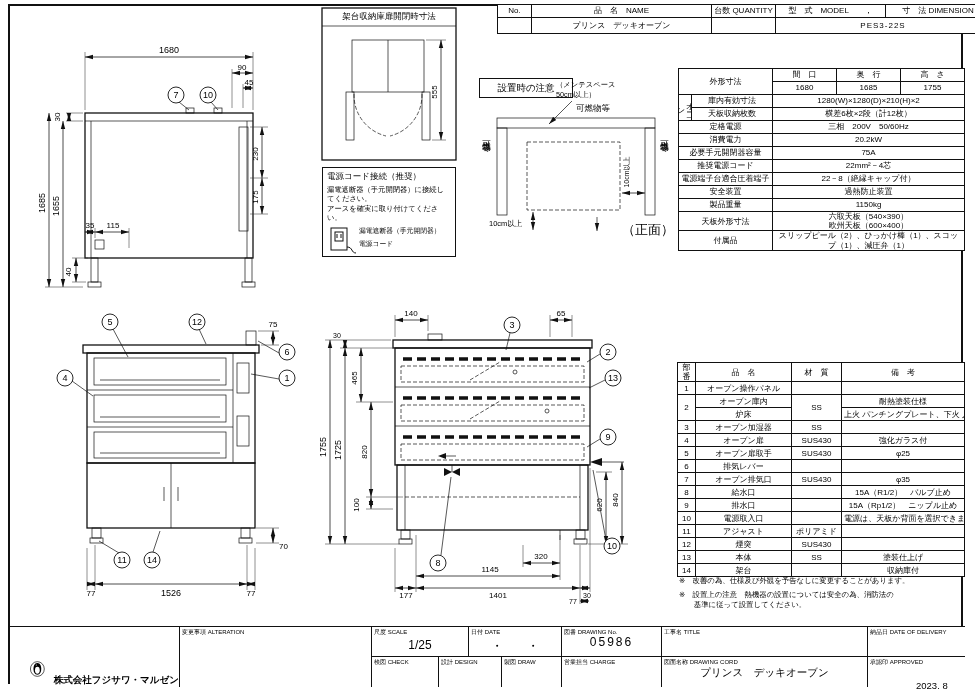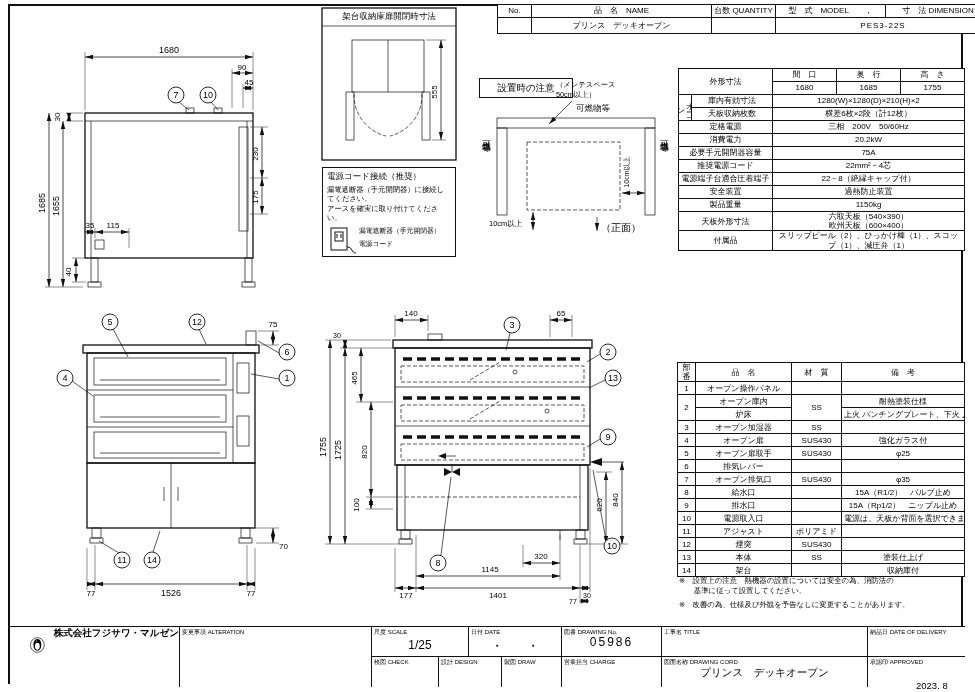--- a/index.html
+++ b/index.html
@@ -39,21 +39,21 @@
   .note{font-size:7.4px;line-height:1.35;white-space:pre-line;margin-bottom:4px}
   #tblock{position:absolute;left:10px;top:626px;width:955px;height:60px;border-top:1.8px solid #111;
         box-sizing:border-box;background:#fff}
   .tb-cell{position:absolute;box-sizing:border-box;border-right:0.9px solid #111}
   .bB{border-bottom:0.9px solid #111}
   .noR{border-right:none}
   .tb-lab{position:absolute;left:2px;top:1px;font-size:6px;white-space:nowrap}
   .tb-val{position:absolute;left:0;right:0;top:11px;text-align:center;font-size:12px}
   .tb-val.big{top:8px;font-size:12px;letter-spacing:2px}
   .tb-val.name{top:9px;font-size:10.5px}
-  .tb-logo-inner{display:flex;align-items:flex-start;gap:9px;padding-left:20px;height:100%}
+  .tb-logo-inner{display:flex;align-items:flex-end;gap:9px;padding-left:20px;height:100%}
   .tb-company{font-size:9.5px;font-weight:bold;white-space:nowrap}
   #issue-date{position:absolute;left:916px;top:680px;font-size:9.5px}
 </style>
 </head>
 <body>
 
 <div class="page">
 <div id="sheet-border"></div>
 
 <svg id="draw" width="975" height="692" viewBox="0 0 975 692">
@@ -358,21 +358,21 @@
   </div>
 </div>
 
 <div class="abs box2" style="left:479px;top:78px;width:94px;height:20px;line-height:18px;text-align:center;font-size:9.5px">設置時の注意</div>
 <div class="abs preline" style="left:556px;top:80px;width:96px;font-size:7.3px;line-height:1.35">（メンテスペース
 50cm以上）</div>
 <div class="abs" style="left:576px;top:103px;font-size:8.5px">可燃物等</div>
 <div class="abs vtext" style="left:481px;top:134px">可燃物等</div>
 <div class="abs vtext" style="left:659px;top:134px">可燃物等</div>
 <div class="abs" style="left:489px;top:219px;font-size:7.5px">10cm以上</div>
-<div class="abs" style="left:601px;top:221px;font-size:10px">（正面）</div>
+<div class="abs" style="left:622px;top:221px;font-size:13px">（正面）</div>
 
 <table class="t" style="left:497px;top:4px;width:494px">
   <colgroup>
         <col style="width:34px">
         <col style="width:180px">
         <col style="width:64px">
         <col style="width:110px">
         <col>
       </colgroup>
   <tbody>
@@ -560,23 +560,23 @@
   <tr>
     <td>14</td>
     <td class="leftal nowrap">架台</td>
     <td></td>
     <td class="leftal">収納庫付</td>
   </tr>
 </tbody>
     </table>
 
 <div class="abs" style="left:679px;top:576px;width:286px">
+  <div class="note">※　改善の為、仕様及び外観を予告なしに変更することがあります。</div>
   <div class="note">※　設置上の注意　熱機器の設置については安全の為、消防法の
 　　基準に従って設置してください。</div>
-  <div class="note">※　改善の為、仕様及び外観を予告なしに変更することがあります。</div>
 </div>
 
 <div id="tblock">
   <div class="tb-cell" style="left:0;top:0;width:170px;height:60px">
     <div class="tb-logo-inner">
       <svg width="34" height="36" viewBox="0 0 34 36">
         <ellipse cx="17" cy="18" rx="16" ry="17" fill="none" stroke="#000" stroke-width="1.5"></ellipse>
         <path d="M17,4 C10,4 8,12 8,18 C8,26 11,31 17,31 C23,31 26,26 26,18 C26,12 24,4 17,4 Z" fill="#000"></path>
         <ellipse cx="17" cy="21" rx="5.5" ry="8" fill="#fff"></ellipse>
         <circle cx="14.5" cy="9" r="1.2" fill="#fff"></circle>

